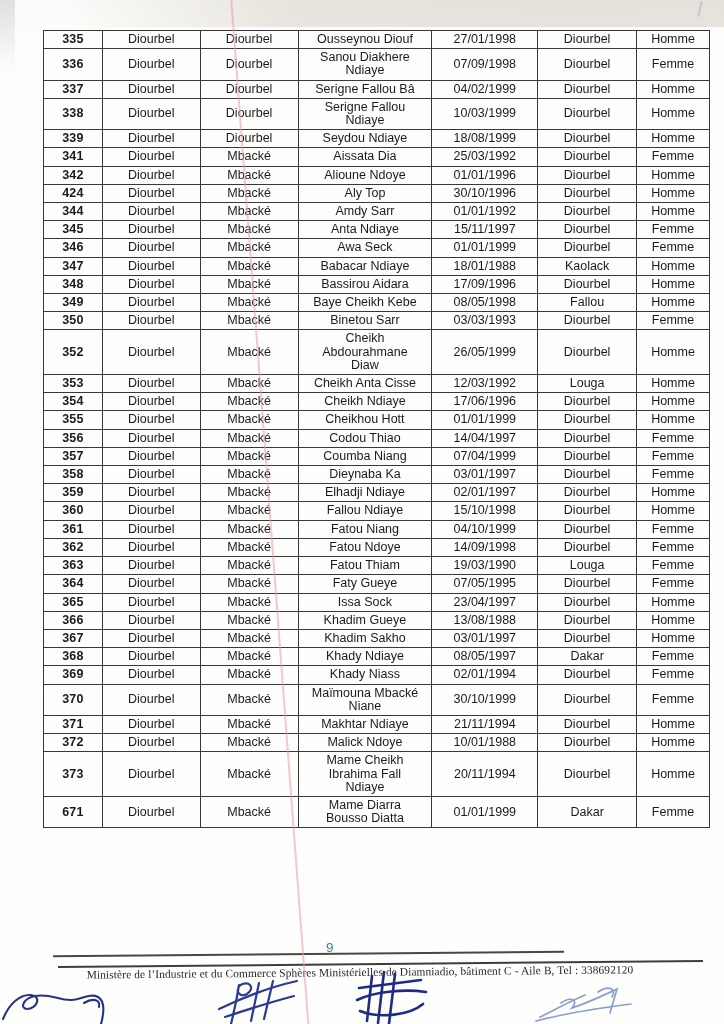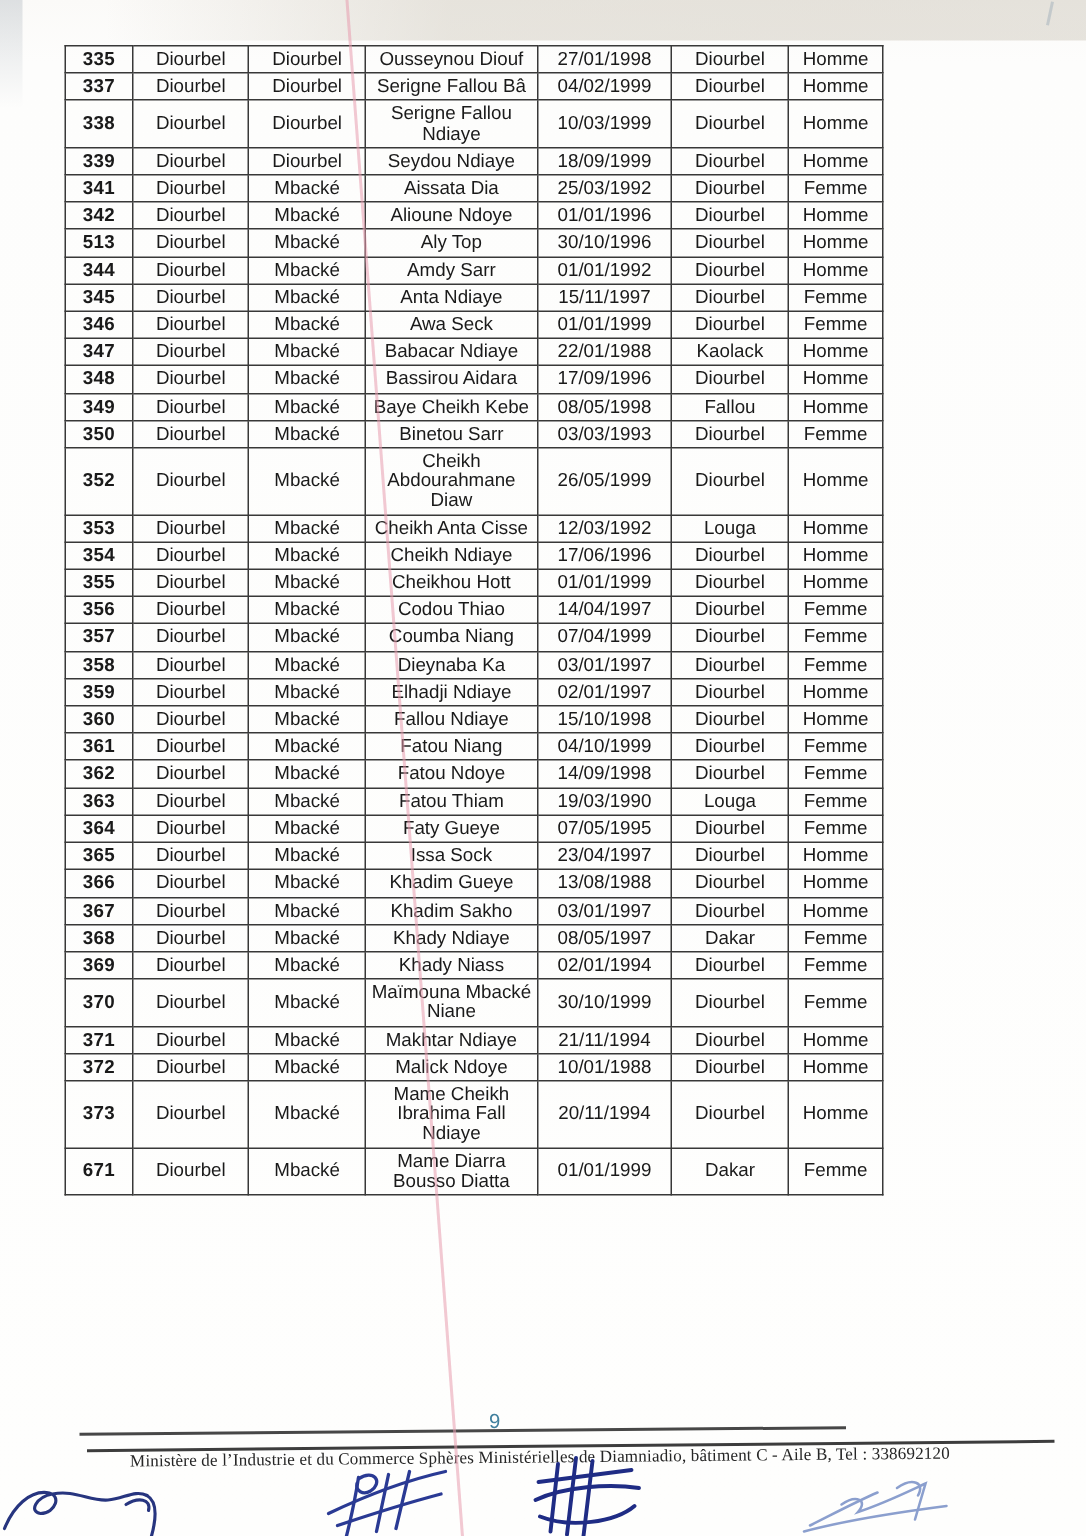--- a/index.html
+++ b/index.html
@@ -10,21 +10,21 @@
   
   .scan-band-top{position:absolute;top:0;left:70px;right:0;height:27px;
     background:linear-gradient(90deg,rgba(198,191,176,0) 0%,rgba(197,190,175,.38) 35%,rgba(203,197,184,.46) 75%,rgba(196,190,176,.4) 100%);}
   .scan-shade-left{position:absolute;top:0;left:0;width:15px;height:72px;
     background:linear-gradient(180deg,rgba(185,192,198,.45),rgba(185,192,198,0));}
   .corner-mark{position:absolute;top:1px;left:699px;width:2px;height:16px;
     background:rgba(168,180,190,.55);transform:rotate(12deg);}
   .fold-line{position:absolute;top:-4px;left:230px;width:2px;height:1040px;
     transform-origin:top center;transform:rotate(-4.3deg);opacity:.55;z-index:6;}
   
-  .roster{position:absolute;top:30px;left:43px;width:546px;border-collapse:collapse;z-index:2;}
+  .roster{position:absolute;top:30px;left:43px;width:667px;border-collapse:collapse;z-index:2;}
   .roster td{border:1.4px solid #383838;text-align:center;vertical-align:middle;
     font-size:12.5px;line-height:13.2px;padding:2px 3px;color:#1a1a1a;}
   .roster td.c-no{font-weight:700;letter-spacing:.2px;}
   .roster td.c-name{white-space:pre-line;}
   
   .footer-rule-1{position:absolute;top:953px;left:53px;width:511px;height:1.6px;
     background:#474747;transform:rotate(-0.5deg);z-index:3;}
   .footer-rule-2{position:absolute;top:963px;left:58px;width:645px;height:1.7px;
     background:#3d3d3d;transform:rotate(-0.55deg);z-index:3;}
   .page-number{position:absolute;top:940px;left:326px;font-size:13.5px;
@@ -58,20 +58,30 @@
     <tr>
       <td class="c-no">335</td>
       <td class="c-region">Diourbel</td>
       <td class="c-dept">Diourbel</td>
       <td class="c-name">Ousseynou Diouf</td>
       <td class="c-dob">27/01/1998</td>
       <td class="c-place">Diourbel</td>
       <td class="c-gender">Homme</td>
     </tr>
 
+    <tr>
+      <td class="c-no">336</td>
+      <td class="c-region">Diourbel</td>
+      <td class="c-dept">Diourbel</td>
+      <td class="c-name">Sanou Diakhere
+Ndiaye</td>
+      <td class="c-dob">07/09/1998</td>
+      <td class="c-place">Diourbel</td>
+      <td class="c-gender">Femme</td>
+    </tr>
 
     <tr>
       <td class="c-no">337</td>
       <td class="c-region">Diourbel</td>
       <td class="c-dept">Diourbel</td>
       <td class="c-name">Serigne Fallou Bâ</td>
       <td class="c-dob">04/02/1999</td>
       <td class="c-place">Diourbel</td>
       <td class="c-gender">Homme</td>
     </tr>
@@ -85,21 +95,21 @@
       <td class="c-dob">10/03/1999</td>
       <td class="c-place">Diourbel</td>
       <td class="c-gender">Homme</td>
     </tr>
 
     <tr>
       <td class="c-no">339</td>
       <td class="c-region">Diourbel</td>
       <td class="c-dept">Diourbel</td>
       <td class="c-name">Seydou Ndiaye</td>
-      <td class="c-dob">18/09/1999</td>
+      <td class="c-dob">18/08/1999</td>
       <td class="c-place">Diourbel</td>
       <td class="c-gender">Homme</td>
     </tr>
 
 
     <tr>
       <td class="c-no">341</td>
       <td class="c-region">Diourbel</td>
       <td class="c-dept">Mbacké</td>
       <td class="c-name">Aissata Dia</td>
@@ -112,21 +122,21 @@
       <td class="c-no">342</td>
       <td class="c-region">Diourbel</td>
       <td class="c-dept">Mbacké</td>
       <td class="c-name">Alioune Ndoye</td>
       <td class="c-dob">01/01/1996</td>
       <td class="c-place">Diourbel</td>
       <td class="c-gender">Homme</td>
     </tr>
 
     <tr>
-      <td class="c-no">513</td>
+      <td class="c-no">424</td>
       <td class="c-region">Diourbel</td>
       <td class="c-dept">Mbacké</td>
       <td class="c-name">Aly Top</td>
       <td class="c-dob">30/10/1996</td>
       <td class="c-place">Diourbel</td>
       <td class="c-gender">Homme</td>
     </tr>
 
     <tr>
       <td class="c-no">344</td>
@@ -156,21 +166,21 @@
       <td class="c-dob">01/01/1999</td>
       <td class="c-place">Diourbel</td>
       <td class="c-gender">Femme</td>
     </tr>
 
     <tr>
       <td class="c-no">347</td>
       <td class="c-region">Diourbel</td>
       <td class="c-dept">Mbacké</td>
       <td class="c-name">Babacar Ndiaye</td>
-      <td class="c-dob">22/01/1988</td>
+      <td class="c-dob">18/01/1988</td>
       <td class="c-place">Kaolack</td>
       <td class="c-gender">Homme</td>
     </tr>
 
     <tr>
       <td class="c-no">348</td>
       <td class="c-region">Diourbel</td>
       <td class="c-dept">Mbacké</td>
       <td class="c-name">Bassirou Aidara</td>
       <td class="c-dob">17/09/1996</td>

